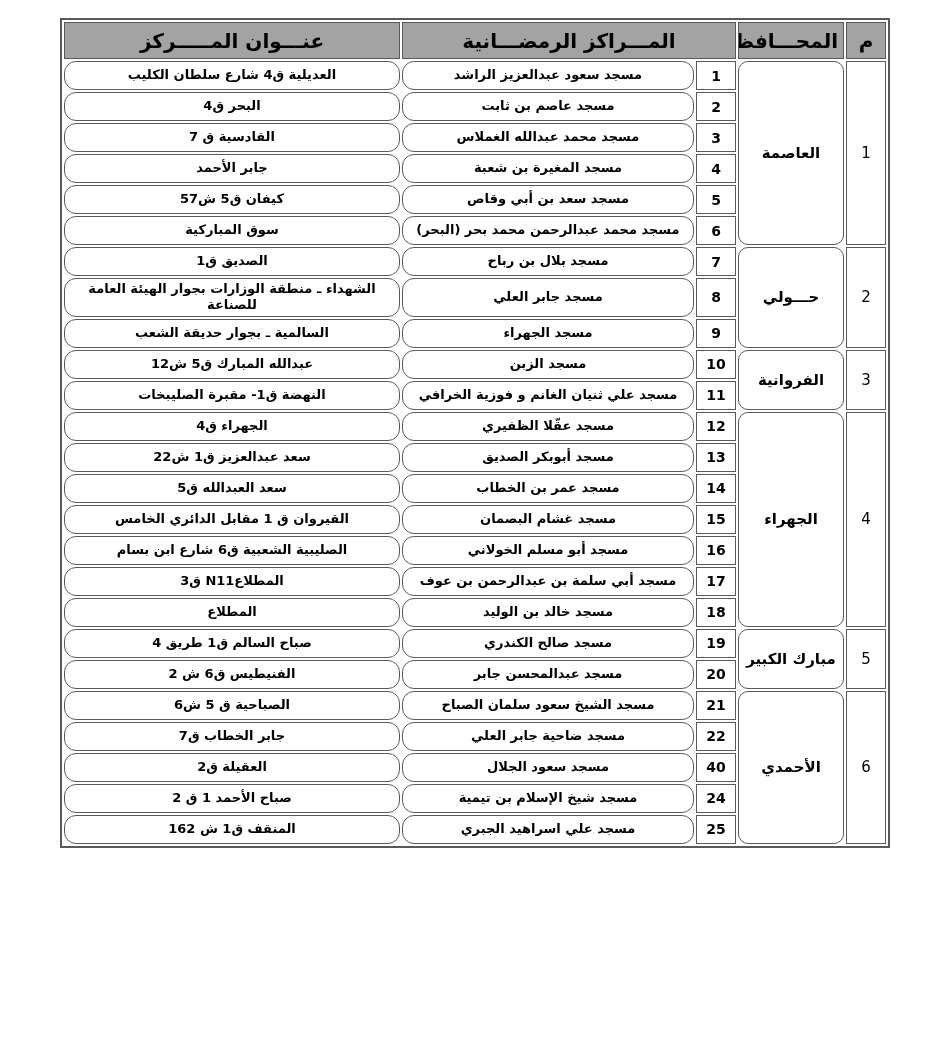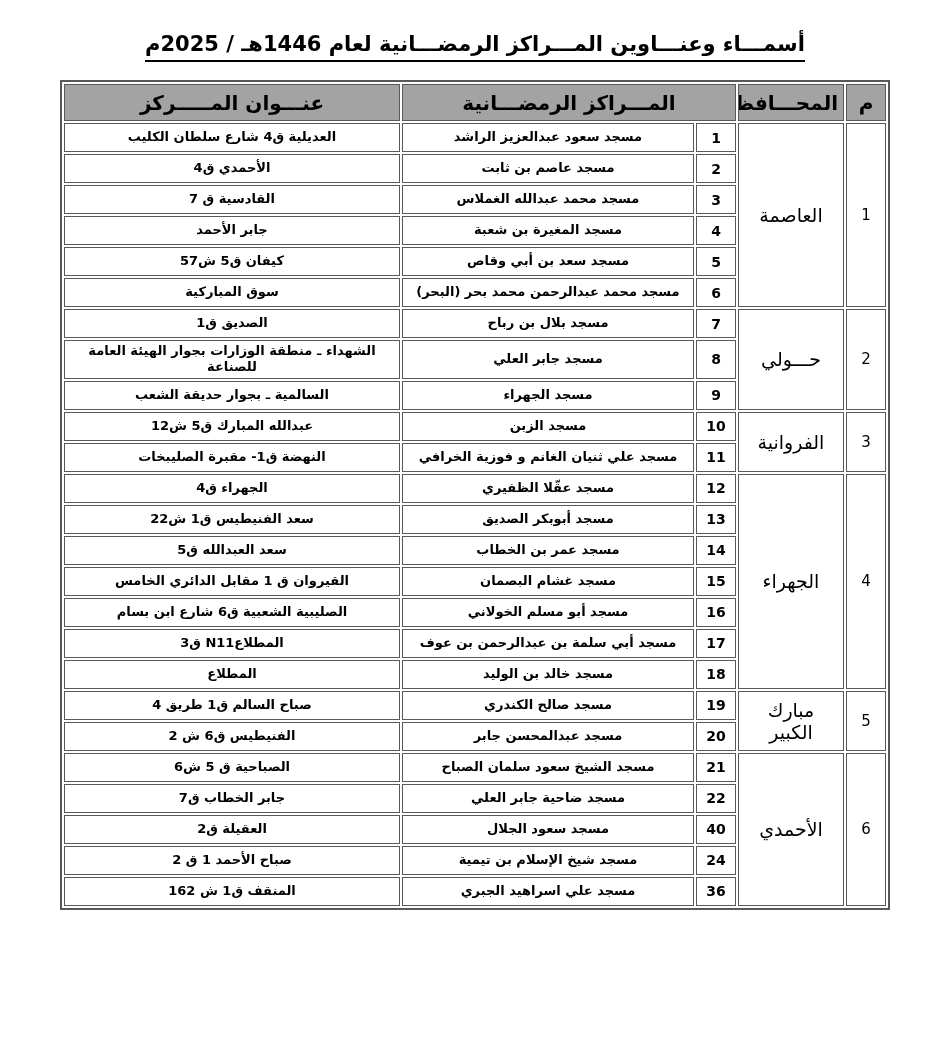--- a/index.html
+++ b/index.html
@@ -54,41 +54,40 @@
     font-weight: bold;
     height: 37px;
   }
   table.centers td { background: #ffffff; height: 29px; }
   td.col-index {
     background: #f2f2f2;
     font-weight: normal;
     font-size: 15px;
   }
   td.col-gov {
-    font-weight: normal;
-    font-size: 19px;
+    font-weight: bold;
+    font-size: 15px;
+    border-radius: 10px;
   }
   td.col-num {
     font-weight: bold;
     font-size: 14px;
   }
   td.col-mosque, td.col-address {
     font-weight: bold;
     font-size: 13px;
     line-height: 1.25;
+    border-radius: 12px;
   }
 </style>
 </head>
 <body>
 
 <div class="page">
 
-  <div class="title-wrap">
-    <span class="doc-title">أسمـــاء وعنـــاوين المـــراكز الرمضـــانية لعام 1446هـ / 2025م</span>
-  </div>
 
   <table class="centers">
     <colgroup>
       <col style="width:40px">
       <col style="width:106px">
       <col style="width:40px">
       <col style="width:292px">
       <col style="width:336px">
     </colgroup>
     <thead>
@@ -103,21 +102,21 @@
         <tr>
           <td class="col-index" rowspan="6">1</td>
           <td class="col-gov" rowspan="6">العاصمة</td>
           <td class="col-num">1</td>
           <td class="col-mosque">مسجد سعود عبدالعزيز الراشد</td>
           <td class="col-address">العديلية ق4 شارع سلطان الكليب</td>
         </tr>
         <tr>
           <td class="col-num">2</td>
           <td class="col-mosque">مسجد عاصم بن ثابت</td>
-          <td class="col-address">الأحمدي ق4</td>
+          <td class="col-address">البحر ق4</td>
         </tr>
         <tr>
           <td class="col-num">3</td>
           <td class="col-mosque">مسجد محمد عبدالله الغملاس</td>
           <td class="col-address">القادسية ق 7</td>
         </tr>
         <tr>
           <td class="col-num">4</td>
           <td class="col-mosque">مسجد المغيرة بن شعبة</td>
           <td class="col-address">جابر الأحمد</td>
@@ -164,21 +163,21 @@
         <tr>
           <td class="col-index" rowspan="7">4</td>
           <td class="col-gov" rowspan="7">الجهراء</td>
           <td class="col-num">12</td>
           <td class="col-mosque">مسجد عقّلا الظفيري</td>
           <td class="col-address">الجهراء ق4</td>
         </tr>
         <tr>
           <td class="col-num">13</td>
           <td class="col-mosque">مسجد أبوبكر الصديق</td>
-          <td class="col-address">سعد الفنيطيس ق1 ش22</td>
+          <td class="col-address">سعد عبدالعزيز ق1 ش22</td>
         </tr>
         <tr>
           <td class="col-num">14</td>
           <td class="col-mosque">مسجد عمر بن الخطاب</td>
           <td class="col-address">سعد العبدالله ق5</td>
         </tr>
         <tr>
           <td class="col-num">15</td>
           <td class="col-mosque">مسجد غشام البصمان</td>
           <td class="col-address">القيروان ق 1 مقابل الدائري الخامس</td>
@@ -226,20 +225,20 @@
           <td class="col-num">40</td>
           <td class="col-mosque">مسجد سعود الجلال</td>
           <td class="col-address">العقيلة ق2</td>
         </tr>
         <tr>
           <td class="col-num">24</td>
           <td class="col-mosque">مسجد شيخ الإسلام بن تيمية</td>
           <td class="col-address">صباح الأحمد 1 ق 2</td>
         </tr>
         <tr>
-          <td class="col-num">36</td>
+          <td class="col-num">25</td>
           <td class="col-mosque">مسجد علي اسراهيد الجبري</td>
           <td class="col-address">المنقف ق1 ش 162</td>
         </tr>
       </tbody>
   </table>
 
 </div>
 
 </body></html>

